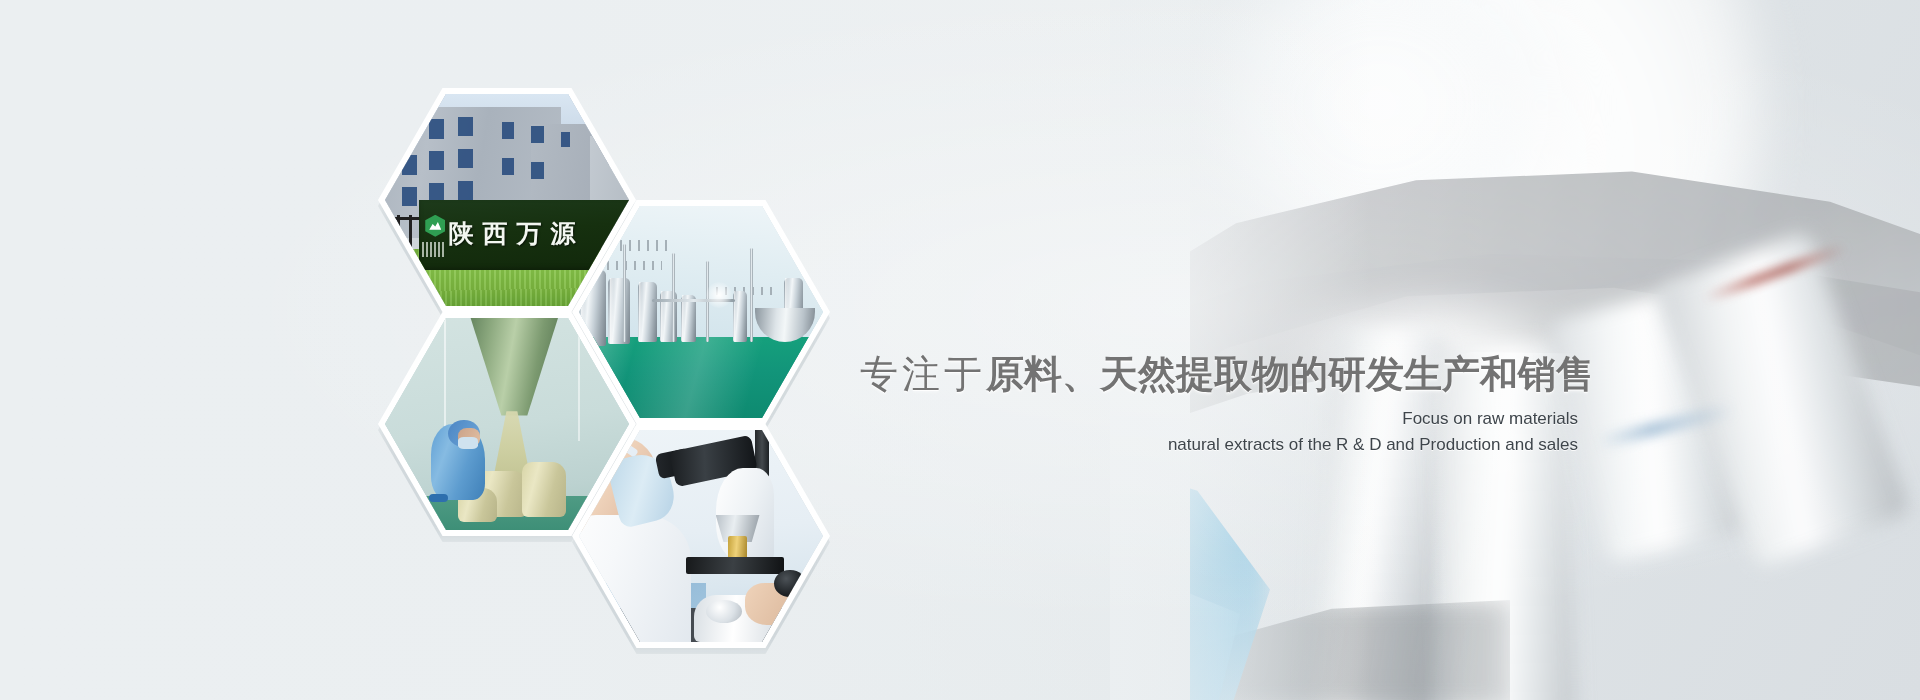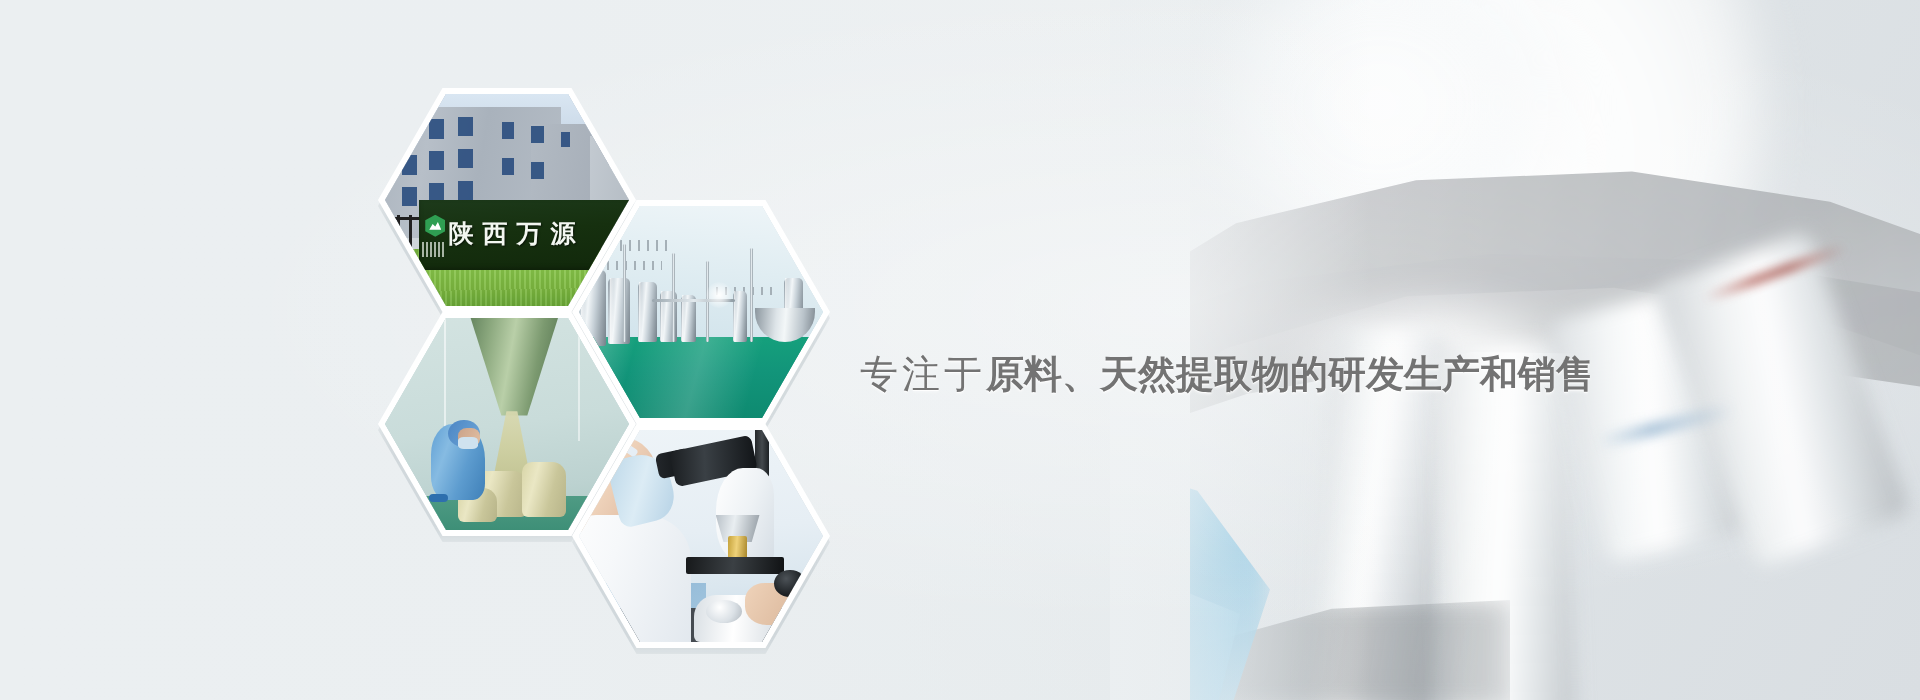--- a/index.html
+++ b/index.html
@@ -382,15 +382,19 @@
           <div class="hand"></div>
           <div class="knob2"></div>
         </div>
       </div>
     </div>
 
   </div>
 
   <div id="txt">
     <div class="h1"><span class="lead">专注于</span><span class="strong">原料、天然提取物的研发生产和销售</span></div>
+    <div class="sub">
+      <div>Focus on raw materials</div>
+      <div>natural extracts of the R &amp; D and Production and sales</div>
+    </div>
   </div>
 
 </div>
 
 </body></html>

